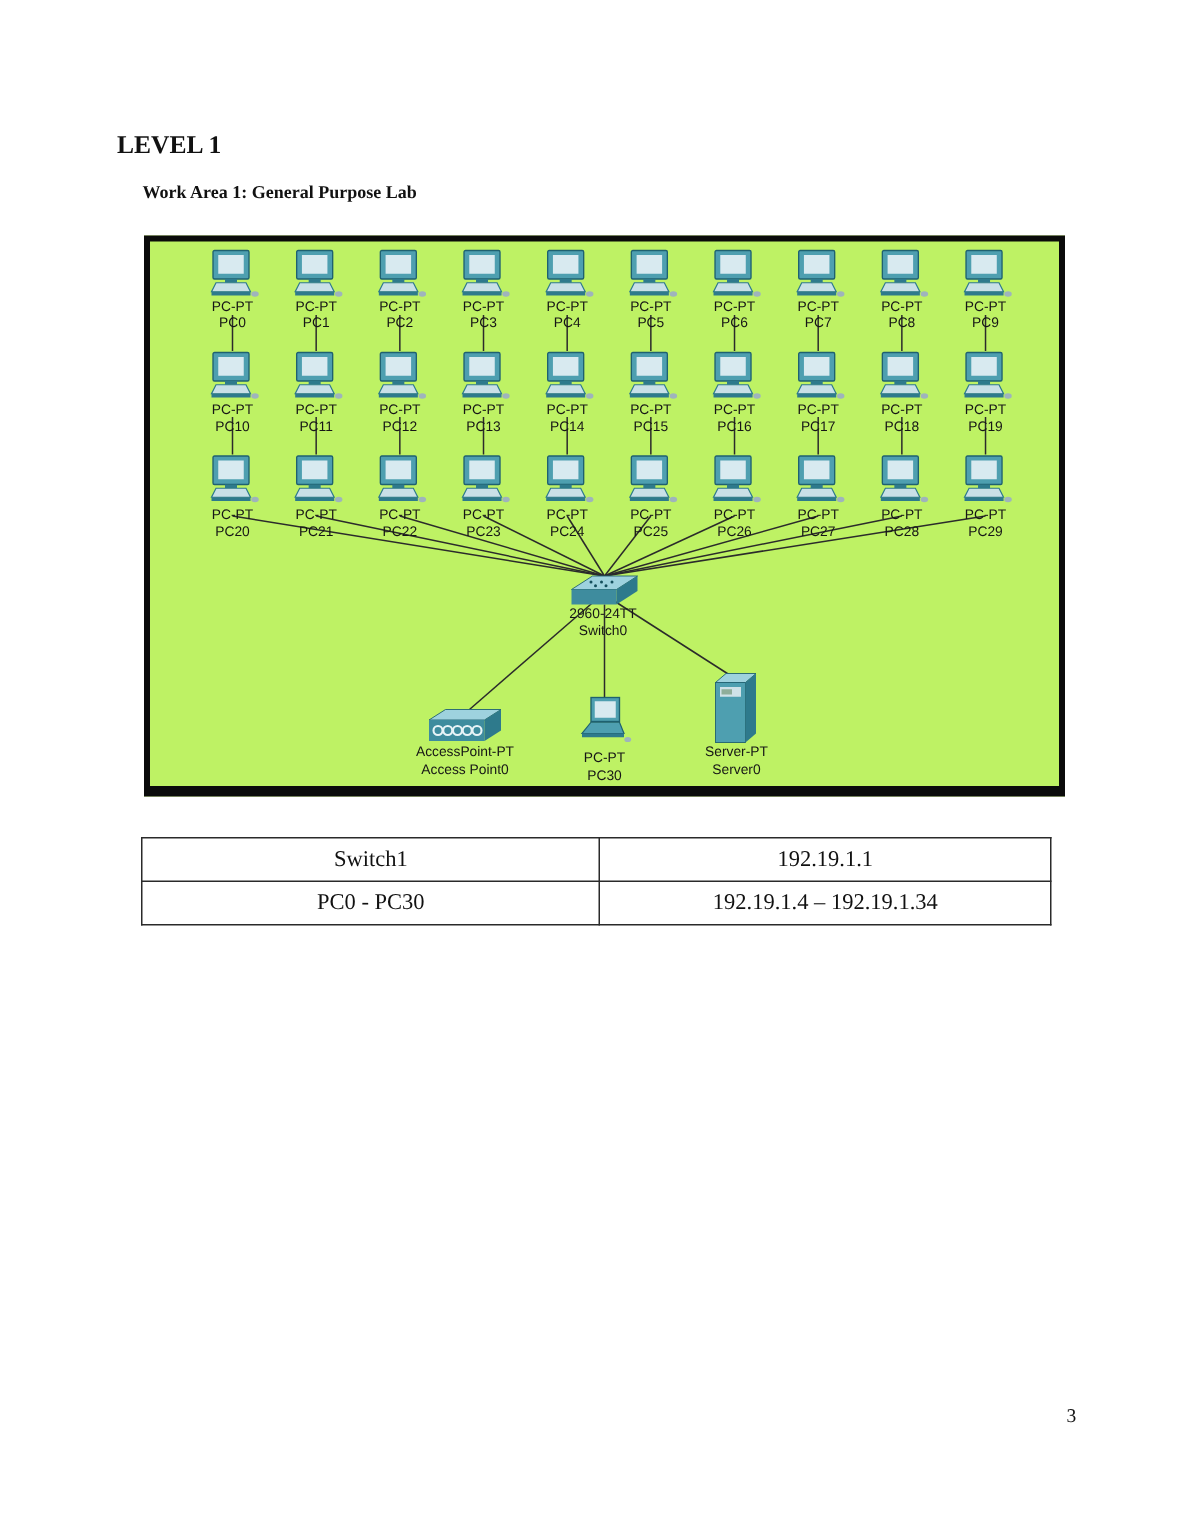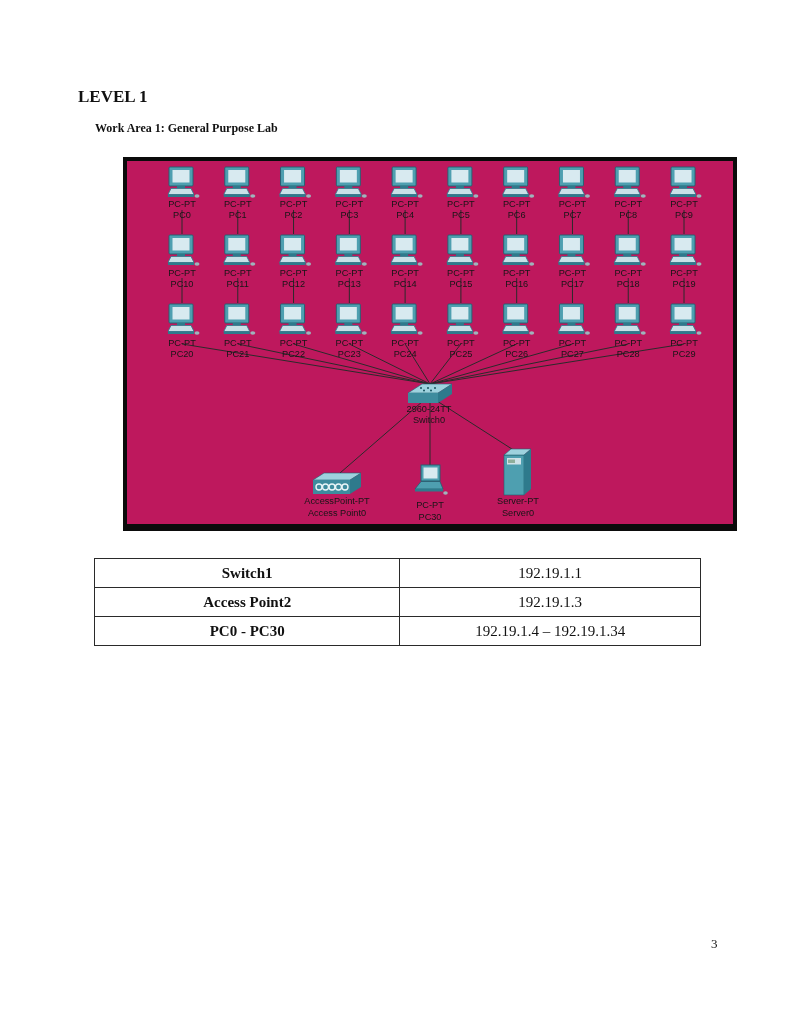--- a/index.html
+++ b/index.html
@@ -1,27 +1,27 @@
 <!DOCTYPE html>
 <html><head>
 <meta charset="utf-8">
 <style>
   html,body{margin:0;padding:0;background:#ffffff;}
   body{position:relative;width:791px;height:1024px;overflow:hidden;
        font-family:"Liberation Serif",serif;color:#111;}
   .h1{position:absolute;left:78px;top:87px;font-size:17px;font-weight:bold;}
   .h2{position:absolute;left:95px;top:121px;font-size:12px;font-weight:bold;}
   .diagram-frame{position:absolute;left:96px;top:157px;width:606px;height:363px;
-       background:#be185d;border:4px solid #0b0b0b;border-bottom-width:7px;margin-left:27px;}
+       background:#bef264;border:4px solid #0b0b0b;border-bottom-width:7px;}
   .diagram-frame svg{display:block;width:606px;height:363px;}
   svg text{font-family:"Liberation Sans",sans-serif;font-size:9.2px;fill:#161616;}
   .ip-table{position:absolute;left:94px;top:558px;width:607px;border-collapse:collapse;}
   .ip-table td{border:1px solid #2a2a2a;height:28px;text-align:center;
        vertical-align:middle;font-size:15px;padding:0 4px;}
-  .ip-table td.label-cell{font-weight:bold;width:50.4%;margin-left:48px;}
+  .ip-table td.label-cell{font-weight:normal;width:50.4%;margin-left:48px;}
   .page-number{position:absolute;left:711px;top:936px;font-size:13px;}
 </style>
 </head>
 <body>
 
 <div class="h1">LEVEL 1</div>
 <div class="h2">Work Area 1: General Purpose Lab</div>
 
 <div class="diagram-frame">
   <svg id="topology-svg" viewBox="100 162 606 363">
@@ -403,23 +403,19 @@
     </svg>
 </div>
 
 <table class="ip-table">
   <tbody>
       <tr>
         <td class="label-cell">Switch1</td>
         <td>192.19.1.1</td>
       </tr>
       <tr>
-        <td class="label-cell">Access Point2</td>
-        <td>192.19.1.3</td>
-      </tr>
-      <tr>
         <td class="label-cell">PC0 - PC30</td>
         <td>192.19.1.4 – 192.19.1.34</td>
       </tr>
     </tbody>
 </table>
 
 <div class="page-number">3</div>
 
 </body></html>

